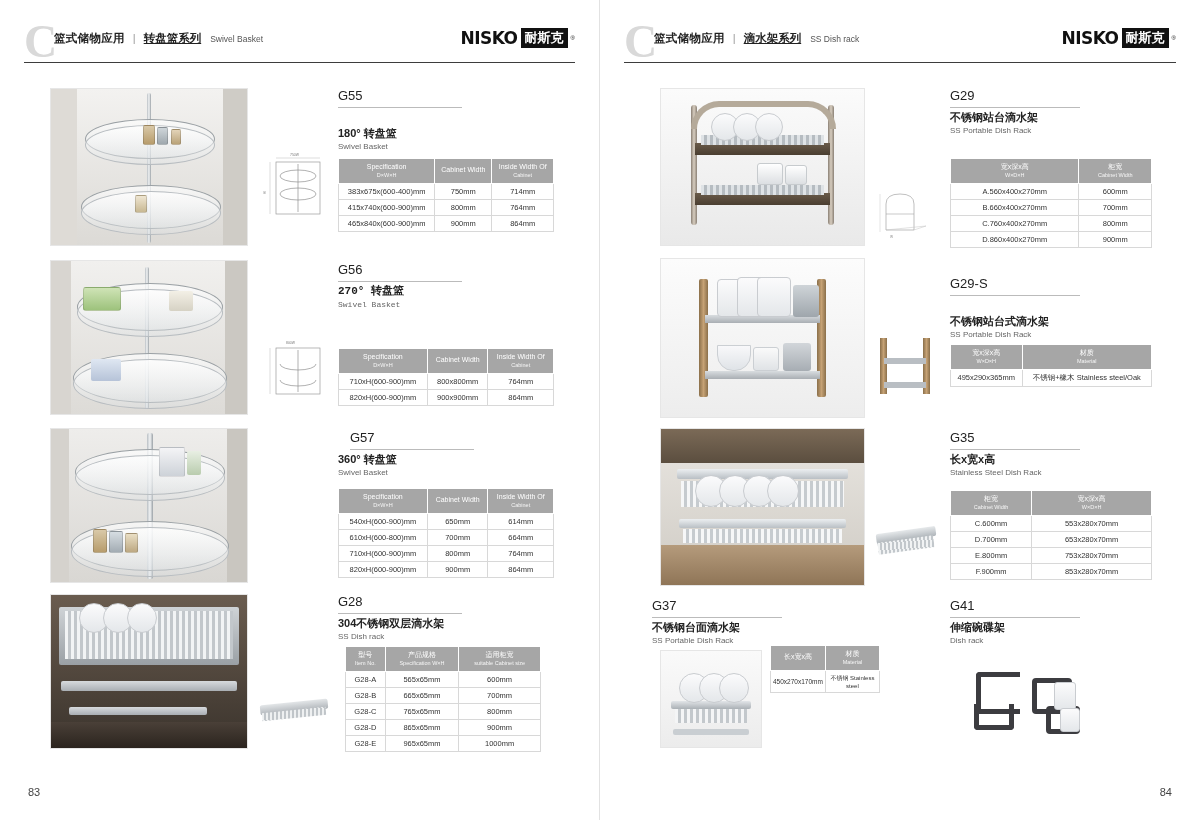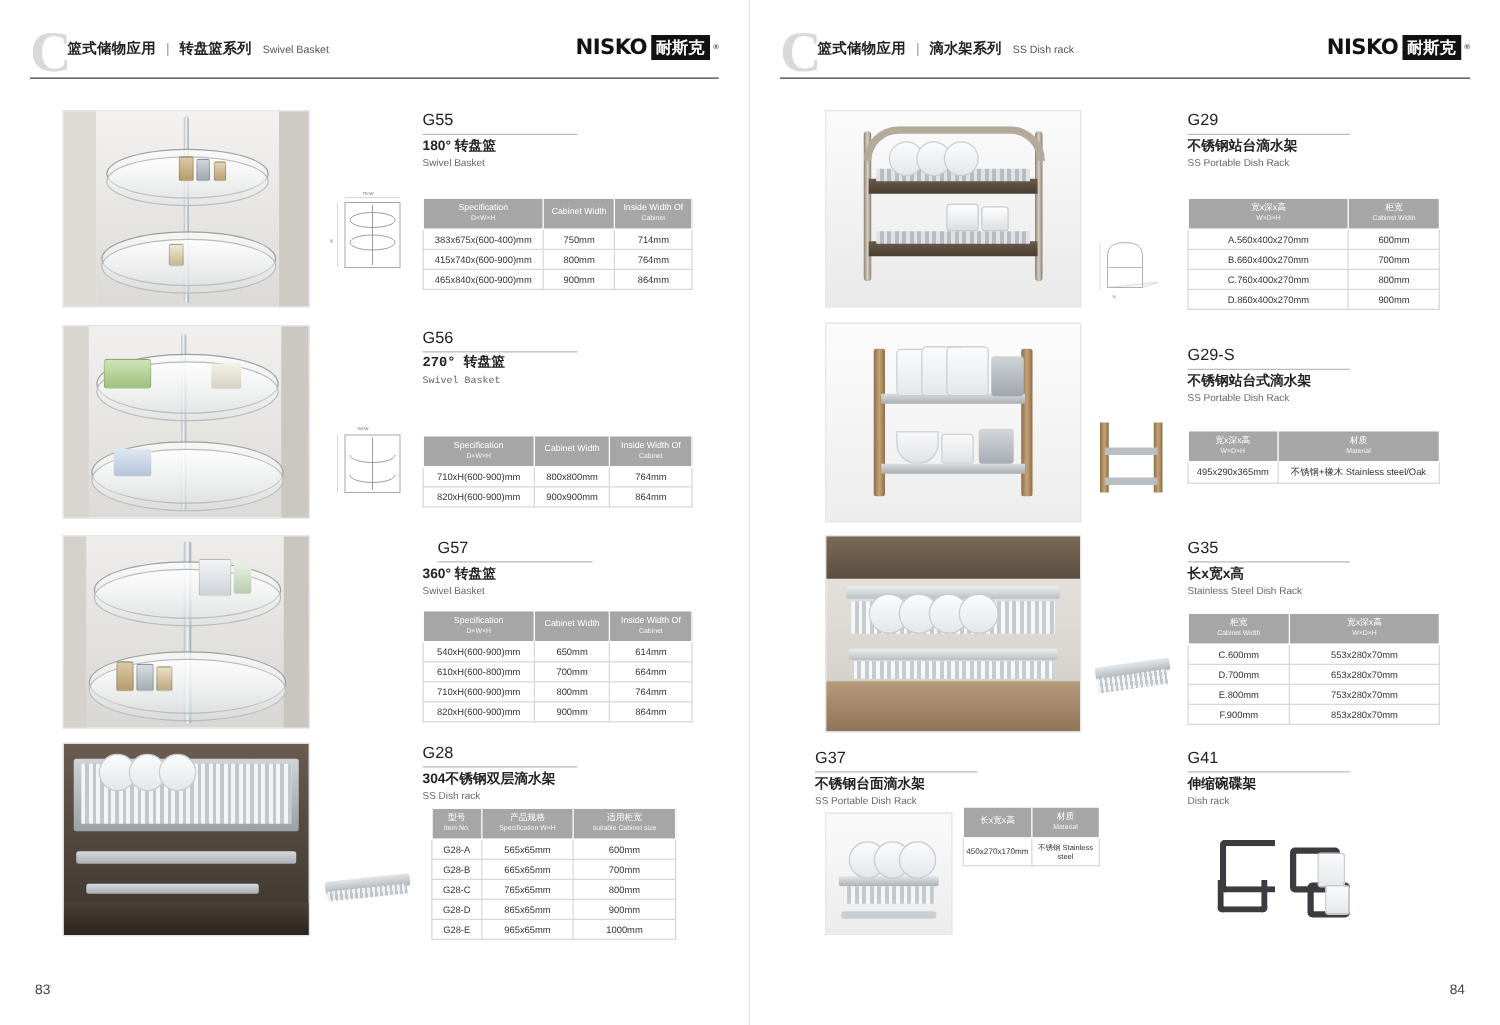--- a/index.html
+++ b/index.html
@@ -50,21 +50,21 @@
   .hdr-cat {
     font-size: 11.5px;
     color: #222;
     font-weight: bold;
     letter-spacing: .3px;
   }
   .hdr-sep {
     color: #999; font-size: 11px; margin: 0 2px;
   }
   .hdr-series {
-    font-size: 11.5px; color: #222; font-weight: bold;
+    font-size: 11.5px; color: #222; font-weight: bold; text-decoration: underline;
   }
   .hdr-series-en {
     font-size: 8.5px; color: #555; margin-left: 3px;
   }
   .brand {
     position: absolute;
     right: 0; top: 6px;
     display: flex; align-items: center; gap: 3px;
   }
   .brand-nisko {
@@ -223,21 +223,21 @@
             <div class="jar" style="left:106px;top:38px;width:11px;height:18px;background:linear-gradient(180deg,#cfd6da,#9fa8ae);"></div>
             <div class="jar" style="left:120px;top:40px;width:10px;height:16px;background:linear-gradient(180deg,#e3d3b8,#b9a278);"></div>
             <div class="jar" style="left:84px;top:106px;width:12px;height:18px;background:linear-gradient(180deg,#efe6d2,#c8b892);"></div>
           </div>
         </div>
       </div>
 
       <div style="position:absolute;left:338px;top:88px;width:124px;" class="code-rule">
         <div class="code">G55</div>
       </div>
-      <div style="position:absolute;left:338px;top:110px;width:180px;">
+      <div style="position:absolute;left:338px;top:126px;width:180px;">
         <div class="name-cn">180° 转盘篮</div>
         <div class="name-en">Swivel Basket</div>
       </div>
 
       <div class="dim-draw" style="left:262px;top:152px;">
         <svg width="68" height="72" viewBox="0 0 68 72">
           <rect x="14" y="10" width="44" height="52" fill="none" stroke="#9a9a9a" stroke-width=".7"></rect>
           <ellipse cx="36" cy="24" rx="18" ry="6" fill="none" stroke="#8f8f8f" stroke-width=".7"></ellipse>
           <ellipse cx="36" cy="42" rx="18" ry="6" fill="none" stroke="#8f8f8f" stroke-width=".7"></ellipse>
           <line x1="36" y1="12" x2="36" y2="60" stroke="#8f8f8f" stroke-width=".7"></line>
@@ -623,21 +623,21 @@
           <div style="position:absolute;left:8px;top:8px;width:7px;height:56px;background:linear-gradient(90deg,#8a6f4a,#c6a275,#8a6f4a);"></div>
           <div style="position:absolute;right:8px;top:8px;width:7px;height:56px;background:linear-gradient(90deg,#8a6f4a,#c6a275,#8a6f4a);"></div>
           <div style="position:absolute;left:12px;top:28px;right:12px;height:6px;background:#b9bec3;"></div>
           <div style="position:absolute;left:12px;top:52px;right:12px;height:6px;background:#b9bec3;"></div>
         </div>
       </div>
 
       <div style="position:absolute;left:350px;top:276px;width:130px;" class="code-rule">
         <div class="code">G29-S</div>
       </div>
-      <div style="position:absolute;left:350px;top:298px;width:190px;">
+      <div style="position:absolute;left:350px;top:314px;width:190px;">
         <div class="name-cn">不锈钢站台式滴水架</div>
         <div class="name-en">SS Portable Dish Rack</div>
       </div>
 
       <table class="spec" style="position:absolute;left:350px;top:344px;width:202px;">
         <thead>
           <tr>
             <th>
               <span class="th-cn">宽x深x高</span>
               <span class="th-en">W×D×H</span>

